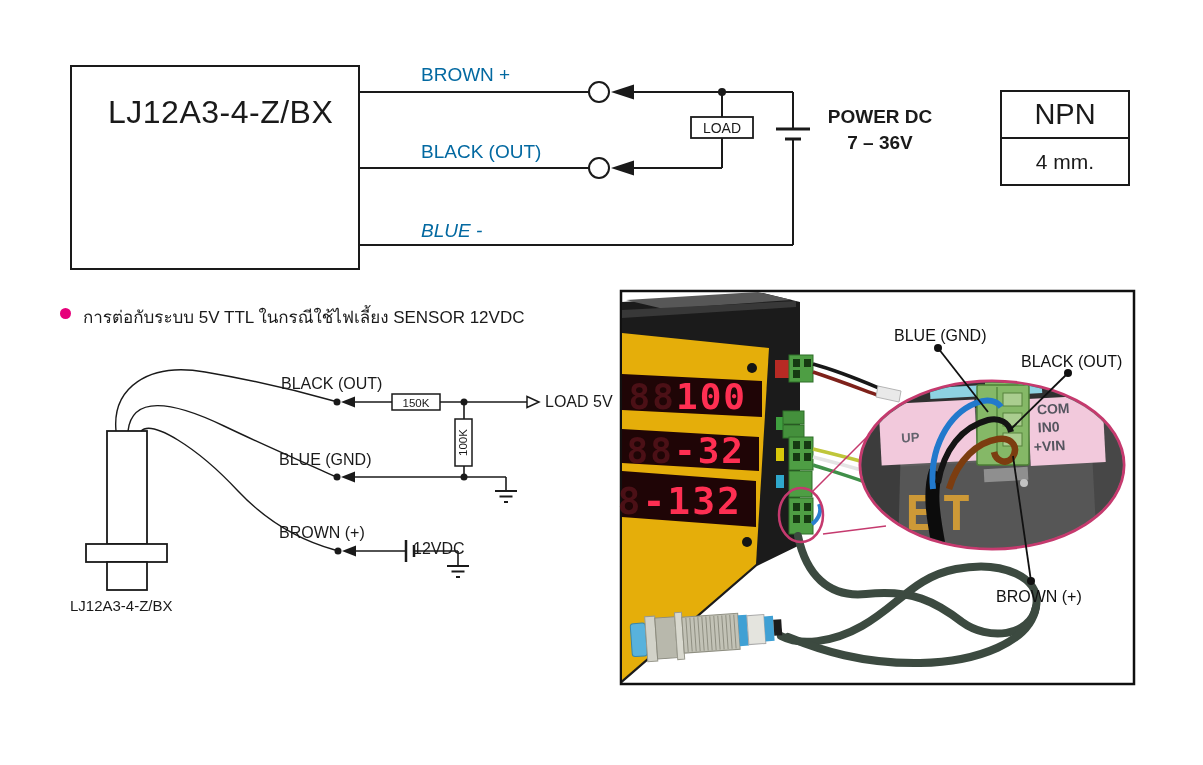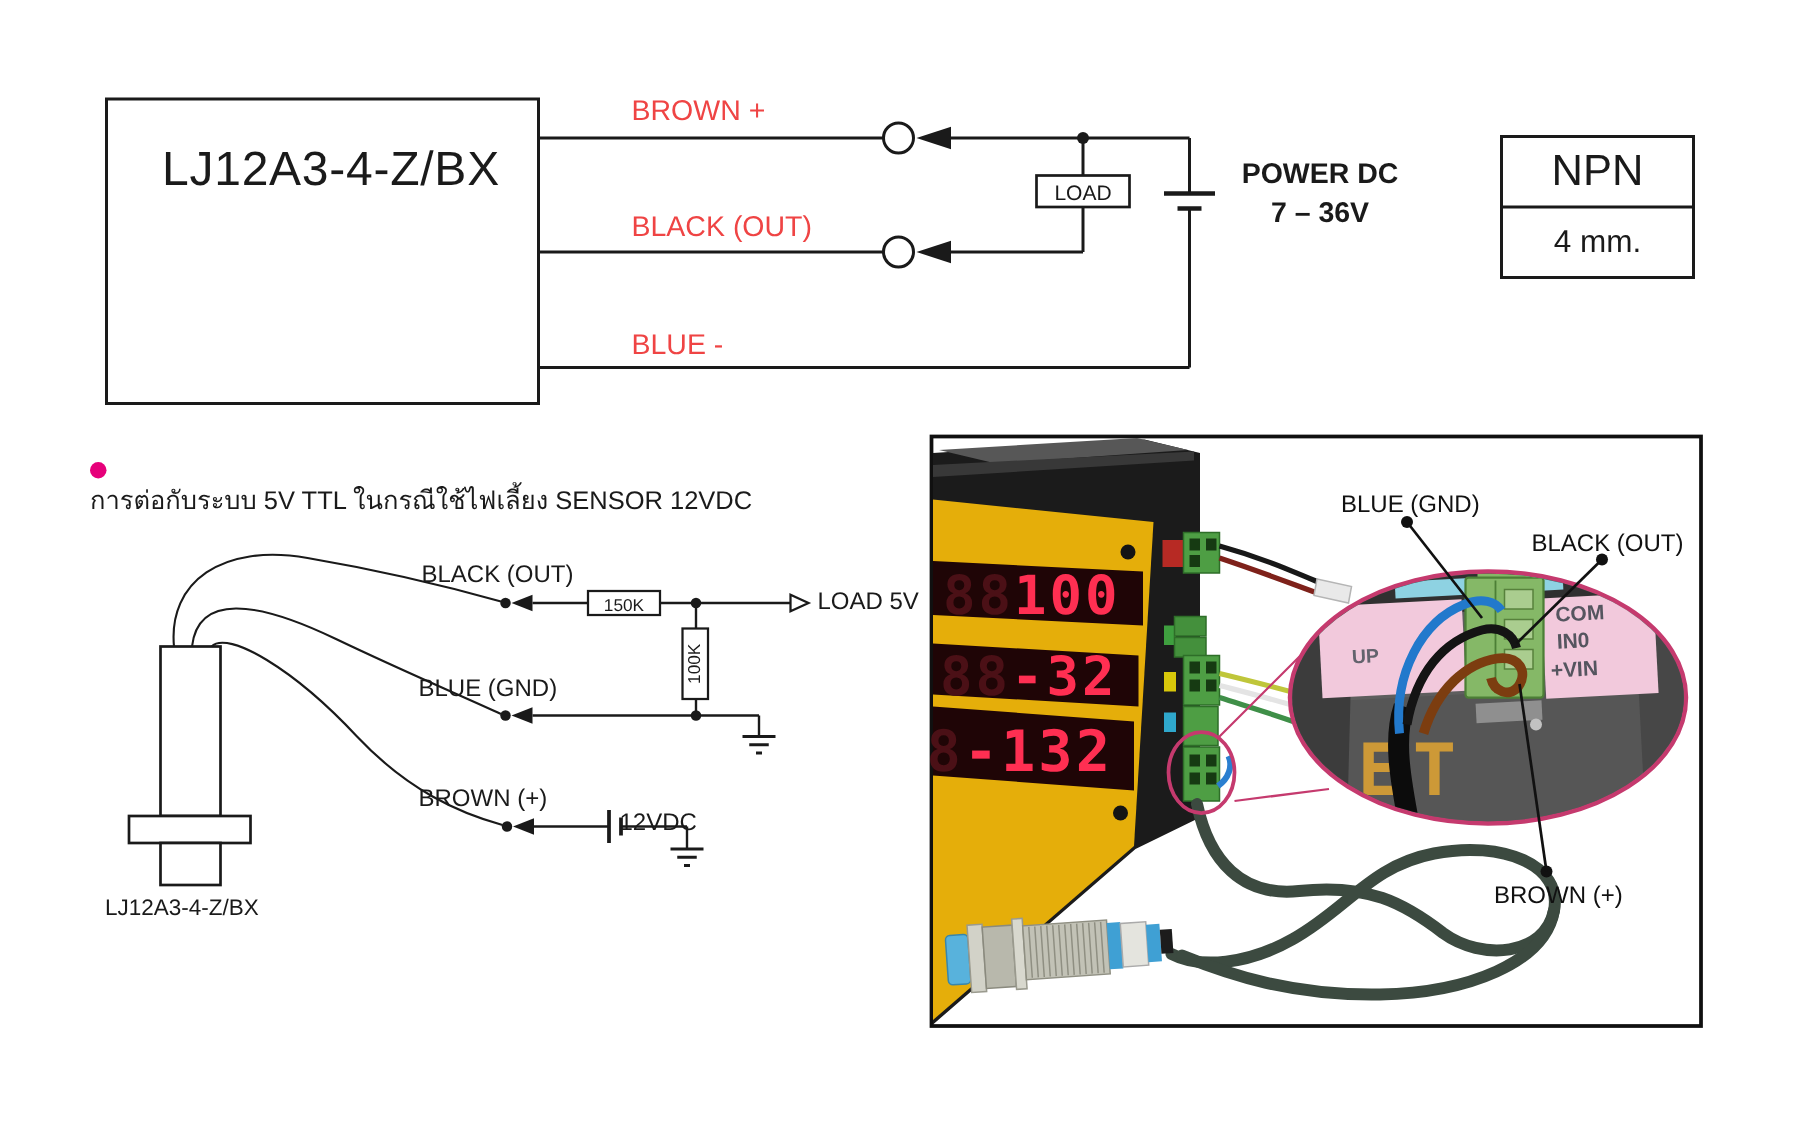--- a/index.html
+++ b/index.html
@@ -1,33 +1,33 @@
 <!DOCTYPE html>
 <html><head>
 <meta charset="utf-8">
 <style>
   html,body{margin:0;padding:0;background:#fff;}
   #root{position:relative;width:1203px;height:765px;background:#fff;overflow:hidden;
         font-family:"Liberation Sans",sans-serif;color:#1a1a1a;}
   svg{display:block;}
   #wiring-svg{position:absolute;left:0;top:0;z-index:1;}
-  .lbl{position:absolute;z-index:2;font-size:19px;color:#ef4444;white-space:nowrap;}
+  .lbl{position:absolute;z-index:2;font-size:19px;color:#0369a1;white-space:nowrap;}
   .lbl2{position:absolute;z-index:2;font-size:16px;color:#1a1a1a;white-space:nowrap;}
   #model-box{position:absolute;left:70px;top:65px;width:286px;height:201px;border:2px solid #1a1a1a;
              z-index:2;background:#fff;box-sizing:content-box;}
   #model-box span{position:absolute;left:36px;top:27px;font-size:32px;letter-spacing:0.5px;}
   #power-label{position:absolute;left:810px;top:104px;width:140px;text-align:center;z-index:2;}
   #power-label div{font-size:19px;line-height:26px;font-weight:bold;}
   #spec-table{position:absolute;left:1000px;top:90px;width:126px;border:2px solid #1a1a1a;z-index:2;background:#fff;}
   #spec-table .r1{height:45px;display:flex;align-items:center;justify-content:center;font-size:29px;}
   #spec-table .r2{height:59px;border-top:2px solid #1a1a1a;display:flex;flex-direction:column;
                   align-items:center;justify-content:center;font-size:13px;line-height:15px;}
   #spec-table .r3{height:45px;border-top:2px solid #1a1a1a;display:flex;align-items:center;
                   justify-content:center;font-size:21px;}
-  #note{position:absolute;left:60px;top:303px;z-index:2;display:flex;align-items:flex-start;font-size:17px;flex-direction:column;}
+  #note{position:absolute;left:60px;top:303px;z-index:2;display:flex;align-items:flex-start;font-size:17px;}
   #note .bullet{width:11px;height:11px;border-radius:50%;background:#e6007a;margin:5px 12px 0 0;flex:none;}
   #photo{position:absolute;left:619px;top:289px;z-index:3;}
   .ds{font-family:"DejaVu Sans Mono",monospace;font-weight:bold;letter-spacing:2px;}
   .ptxt{font-family:"Liberation Sans",sans-serif;font-size:16px;fill:#111;}
 </style>
 </head>
 <body>
 <div id="root">
 
 <svg id="wiring-svg" width="1203" height="765" viewBox="0 0 1203 765">
@@ -119,21 +119,21 @@
   <text x="722" y="133" text-anchor="middle" font-size="14" fill="#1a1a1a">LOAD</text>
   <text x="416" y="407" text-anchor="middle" font-size="11.5" fill="#1a1a1a">150K</text>
   <text x="463.5" y="442.5" text-anchor="middle" font-size="11.5" fill="#1a1a1a" transform="rotate(-90 463.5 442.5)" dominant-baseline="middle">100K</text>
 </svg>
 
 <div id="model-box">
   <span>LJ12A3-4-Z/BX</span>
 </div>
 <div class="lbl" style="left:421px;top:64px;">BROWN +</div>
 <div class="lbl" style="left:421px;top:141px;">BLACK (OUT)</div>
-<div class="lbl" style="left:421px;top:220px;">BLUE -</div>
+<div class="lbl" style="left:421px;top:220px;font-style:italic;">BLUE -</div>
 <div id="power-label">
   <div>POWER DC</div>
   <div>7 – 36V</div>
 </div>
 <div id="spec-table">
   <div class="r1">NPN</div>
   <div class="r3">4 mm.</div>
 </div>
 
 <div id="note">

